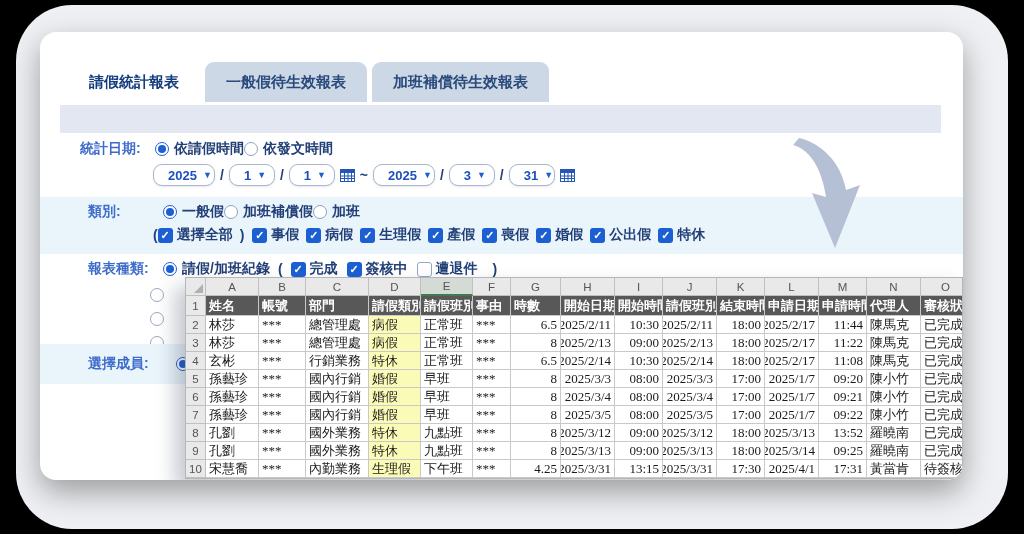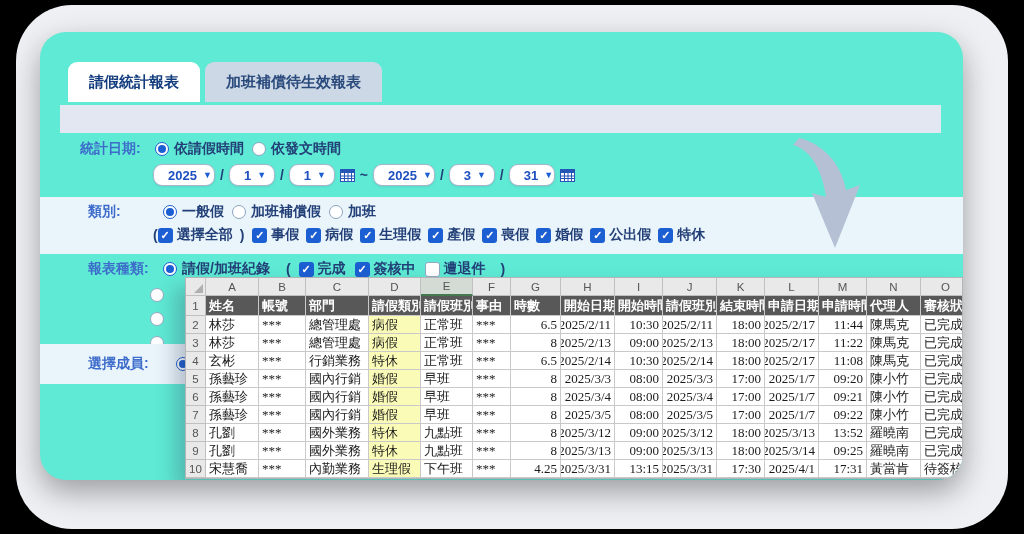--- a/index.html
+++ b/index.html
@@ -1,37 +1,37 @@
 <!DOCTYPE html>
 <html><head>
 <meta charset="utf-8">
 <style>
   html,body{margin:0;padding:0;}
   body{width:1024px;height:534px;background:#000;position:relative;overflow:hidden;
        font-family:"Liberation Sans",sans-serif;}
   .panel{position:absolute;left:16px;top:5px;width:992px;height:524px;background:#eef0f3;border-radius:56px;}
-  .card{position:absolute;left:40px;top:32px;width:923px;height:448px;background:#5eead4;border-radius:26px;
+  .card{position:absolute;left:40px;top:32px;width:923px;height:448px;background:#ffffff;border-radius:16px;
         box-shadow:0 12px 30px rgba(0,0,0,.35);overflow:hidden;}
 
   
   .tabbar{position:absolute;left:28px;top:30px;display:flex;gap:5px;}
   .tab{padding:11px 21px 10px;border-radius:9px 9px 0 0;background:#ccd8e6;color:#2a4a7c;
        font-size:15px;font-weight:700;white-space:nowrap;cursor:default;}
   .tab.active{background:#fff;color:#123c7e;}
   .band{position:absolute;left:20px;right:22px;top:73px;height:28px;background:#e2e7f2;}
 
   
   .row{position:absolute;display:flex;align-items:center;gap:8px;font-size:14px;color:#223f77;font-weight:700;}
   .flabel{color:#3e6ccb;font-weight:700;width:67px;}
   .flabel.wide{width:80px;}
   .radio{width:14px;height:14px;border-radius:50%;border:1.5px solid #8fa3c0;background:#fff;
          display:inline-block;box-sizing:border-box;position:relative;flex:none;}
   .radio.on{border-color:#1b5fd2;}
   .radio.on::after{content:'';position:absolute;left:2px;top:2px;right:2px;bottom:2px;background:#1b5fd2;border-radius:50%;}
-  .opt{display:inline-flex;align-items:center;gap:5px;margin-right:8px;}
+  .opt{display:inline-flex;align-items:center;gap:5px;}
   .box{width:15px;height:15px;border-radius:3px;background:#1b5fd2;color:#fff;font-size:11px;font-weight:700;
        display:inline-flex;align-items:center;justify-content:center;box-sizing:border-box;flex:none;}
   .box.off{background:#fff;border:1.5px solid #93a7c4;}
   .chk{display:inline-flex;align-items:center;gap:4px;margin-right:7px;}
   .sec{position:absolute;left:0;right:0;background:#e9f4fb;}
   .dd{display:inline-flex;align-items:center;justify-content:space-between;background:#fff;
       border:1px solid #a9b6cb;border-radius:9px;height:22px;padding:0 14px;box-sizing:border-box;
       color:#1e4fc0;font-weight:700;font-size:13px;box-shadow:0 1px 2px rgba(80,100,140,.15);}
   .dd .arr{color:#1b5fd2;font-size:9px;margin-left:6px;}
   .dd.y{width:62px;} .dd.s{width:46px;}
@@ -62,20 +62,21 @@
 </style>
 </head>
 <body>
 
 <div class="panel"></div>
 
 <div class="card">
 
   <div class="tabbar" id="tabbar">
       <div class="tab active">請假統計報表</div>
+      <div class="tab">一般假待生效報表</div>
       <div class="tab">加班補償待生效報表</div>
     </div>
   <div class="band"></div>
 
   <div class="row" style="left:40px;top:108px;">
     <span class="flabel">統計日期:</span>
     <span id="statDateOpts" style="display:inline-flex;align-items:center;">
         <span class="opt">
           <span class="radio on"></span>
           <span>依請假時間</span>

